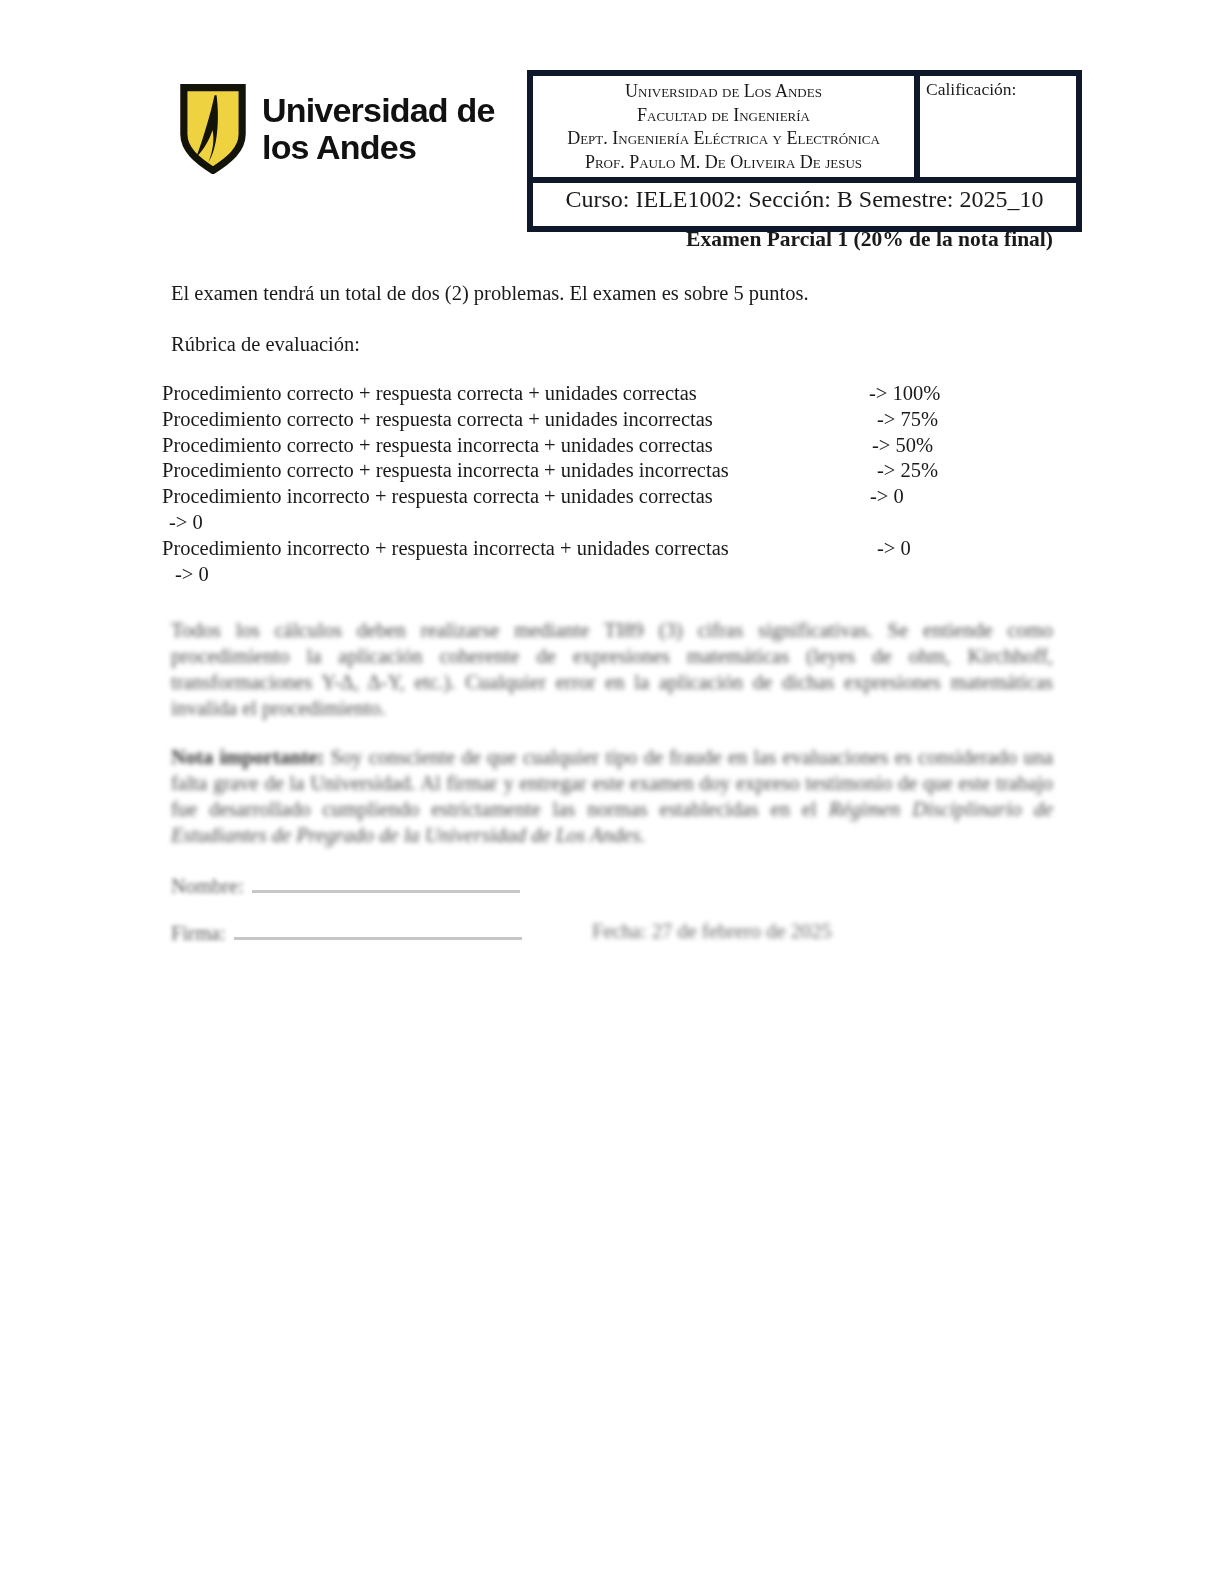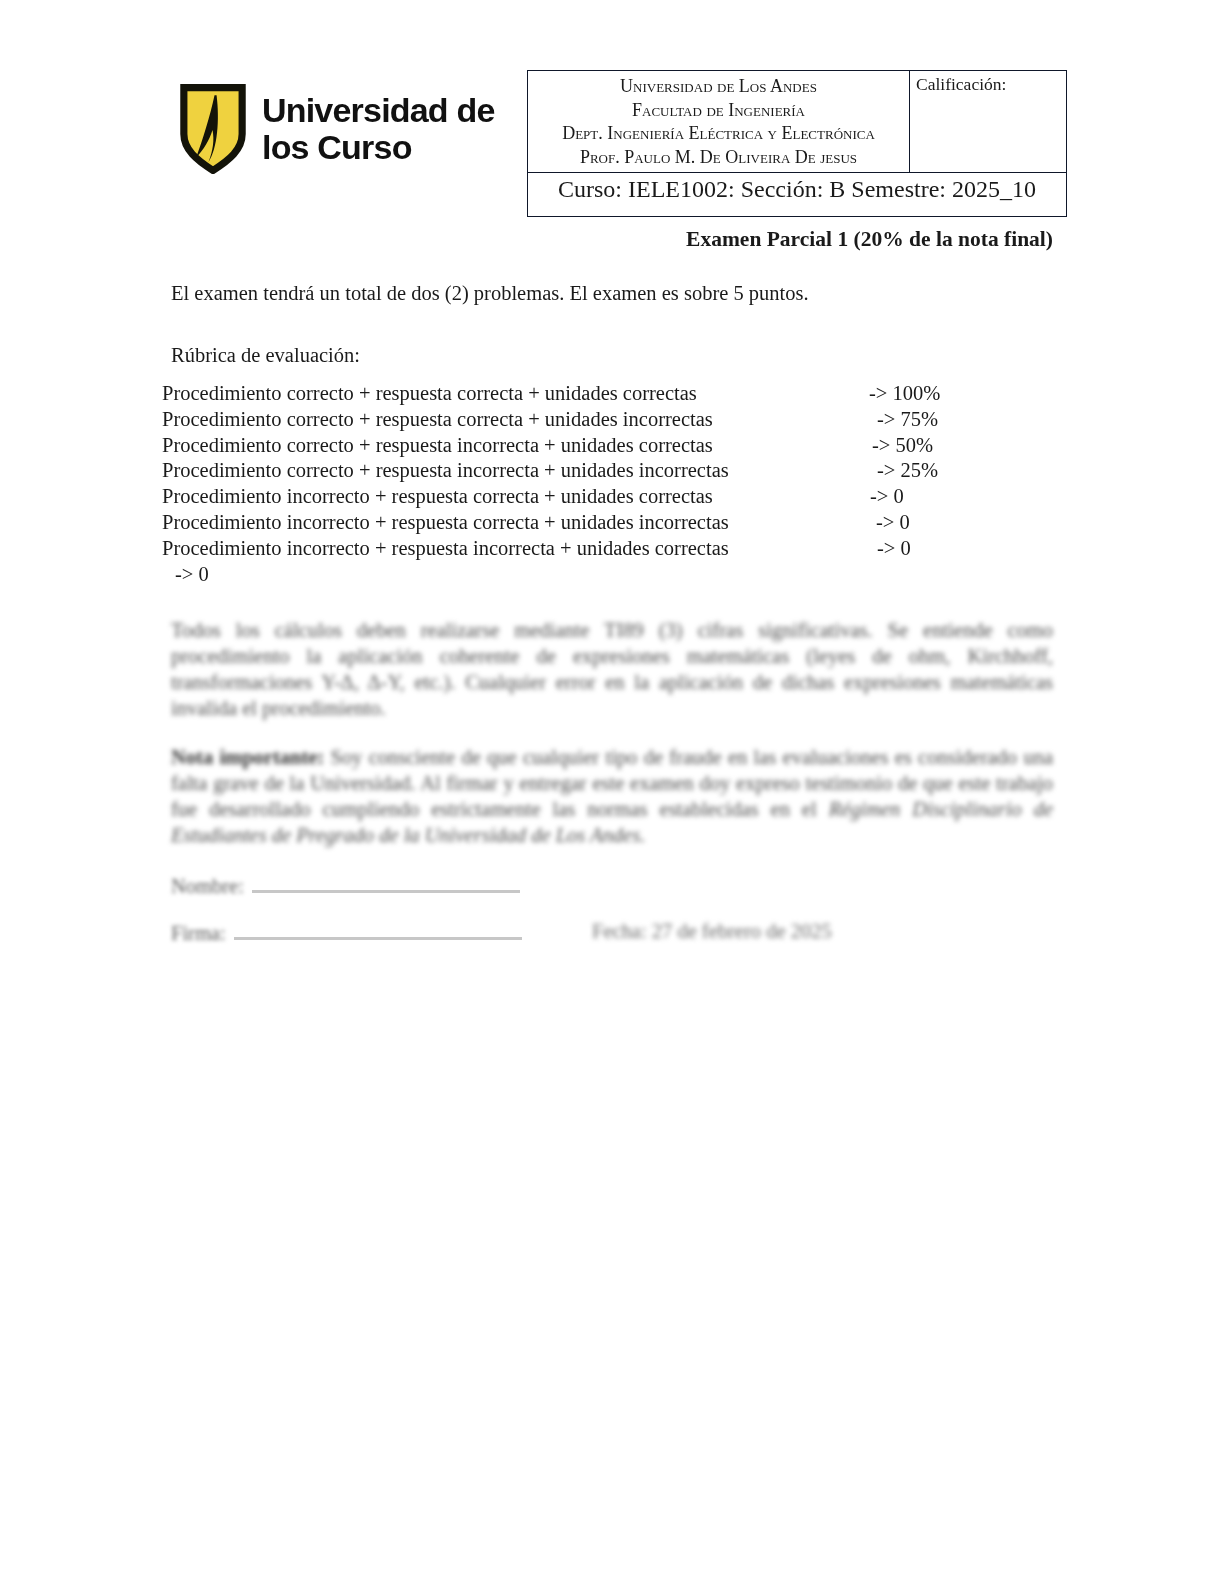--- a/index.html
+++ b/index.html
@@ -26,39 +26,39 @@
     color: #111111;
   }
   .logo-text span { display: block; }
 
   
   .head-table {
     position: absolute; left: 527px; top: 70px;
     width: 523px; border-collapse: collapse;
     table-layout: fixed;
   }
-  .head-table td { border: 1px solid #0f172a; vertical-align: top; }
+  .head-table td { border: 6px solid #0f172a; vertical-align: top; }
   .cell-inst {
     width: 377px; text-align: center;
     font-variant: small-caps; font-size: 18px; line-height: 23.5px;
     padding: 4px 2px 3px 2px;
   }
   .cell-grade { width: 144px; font-size: 17.5px; padding: 3px 6px; }
   .cell-course {
     text-align: center; font-size: 24px;
     padding: 3px 2px 13px 2px;
   }
 
   
   .title {
     position: absolute; left: 171px; top: 227px; width: 882px;
     text-align: right; font-weight: 700; font-size: 21.5px;
   }
   .intro { position: absolute; left: 171px; top: 282px; width: 920px; font-size: 20.5px; margin: 0; }
-  .rubric-head { position: absolute; left: 171px; top: 344px; width: 920px; font-size: 20.5px; margin: 0; }
+  .rubric-head { position: absolute; left: 171px; top: 333px; width: 920px; font-size: 20.5px; margin: 0; }
 
   .rubric { position: absolute; left: 162px; top: 381px; width: 882px; font-size: 20.5px; line-height: 25.8px; }
   .rubric-row { display: flex; }
   .rubric-label { flex: 0 0 707px; }
   .rubric-value { white-space: pre; }
   .rubric-row:nth-child(1) .rubric-value { padding-left: 0px; }
   .rubric-row:nth-child(2) .rubric-value { padding-left: 8px; }
   .rubric-row:nth-child(3) .rubric-value { padding-left: 3px; }
   .rubric-row:nth-child(4) .rubric-value { padding-left: 8px; }
   .rubric-row:nth-child(5) .rubric-value { padding-left: 1px; }
@@ -104,21 +104,21 @@
 
 <div class="page">
 
   <div class="logo">
     <svg viewBox="0 0 64 88" aria-hidden="true">
       <path d="M3.5,3.5 L60.5,3.5 L60.5,49 C60.5,64 48,74.5 32,84.5 C16,74.5 3.5,64 3.5,49 Z" fill="#EFD23F" stroke="#131309" stroke-width="7"></path>
       <path d="M33.5,11 C29,32 22,54 15.5,72 C23,64 28.5,55 31.5,45 C33.5,55 32,65 27.5,76.5 C36.5,63 38.5,35 35.5,11 Z" fill="#131309"></path>
     </svg>
     <div class="logo-text">
       <span>Universidad de</span>
-      <span>los Curso</span>
+      <span>los Andes</span>
     </div>
   </div>
 
   <table class="head-table">
     <tbody>
         <tr>
       <td class="cell-inst">
         <div>Universidad de Los Andes</div>
         <div>Facultad de Ingeniería</div>
         <div>Dept. Ingeniería Eléctrica y Electrónica</div>
@@ -157,21 +157,20 @@
     </div>
     <div class="rubric-row">
       <span class="rubric-label">Procedimiento correcto + respuesta incorrecta + unidades incorrectas</span>
       <span class="rubric-value">-&gt; 25%</span>
     </div>
     <div class="rubric-row">
       <span class="rubric-label">Procedimiento incorrecto + respuesta correcta + unidades correctas</span>
       <span class="rubric-value">-&gt; 0</span>
     </div>
     <div class="rubric-row">
-      <span class="rubric-label">Procedimiento incorrecto + respuesta correcta + unidades incorrectas</span>
       <span class="rubric-value">-&gt; 0</span>
     </div>
     <div class="rubric-row">
       <span class="rubric-label">Procedimiento incorrecto + respuesta incorrecta + unidades correctas</span>
       <span class="rubric-value">-&gt; 0</span>
     </div>
     <div class="rubric-row">
       <span class="rubric-value">-&gt; 0</span>
     </div>
   </div>

